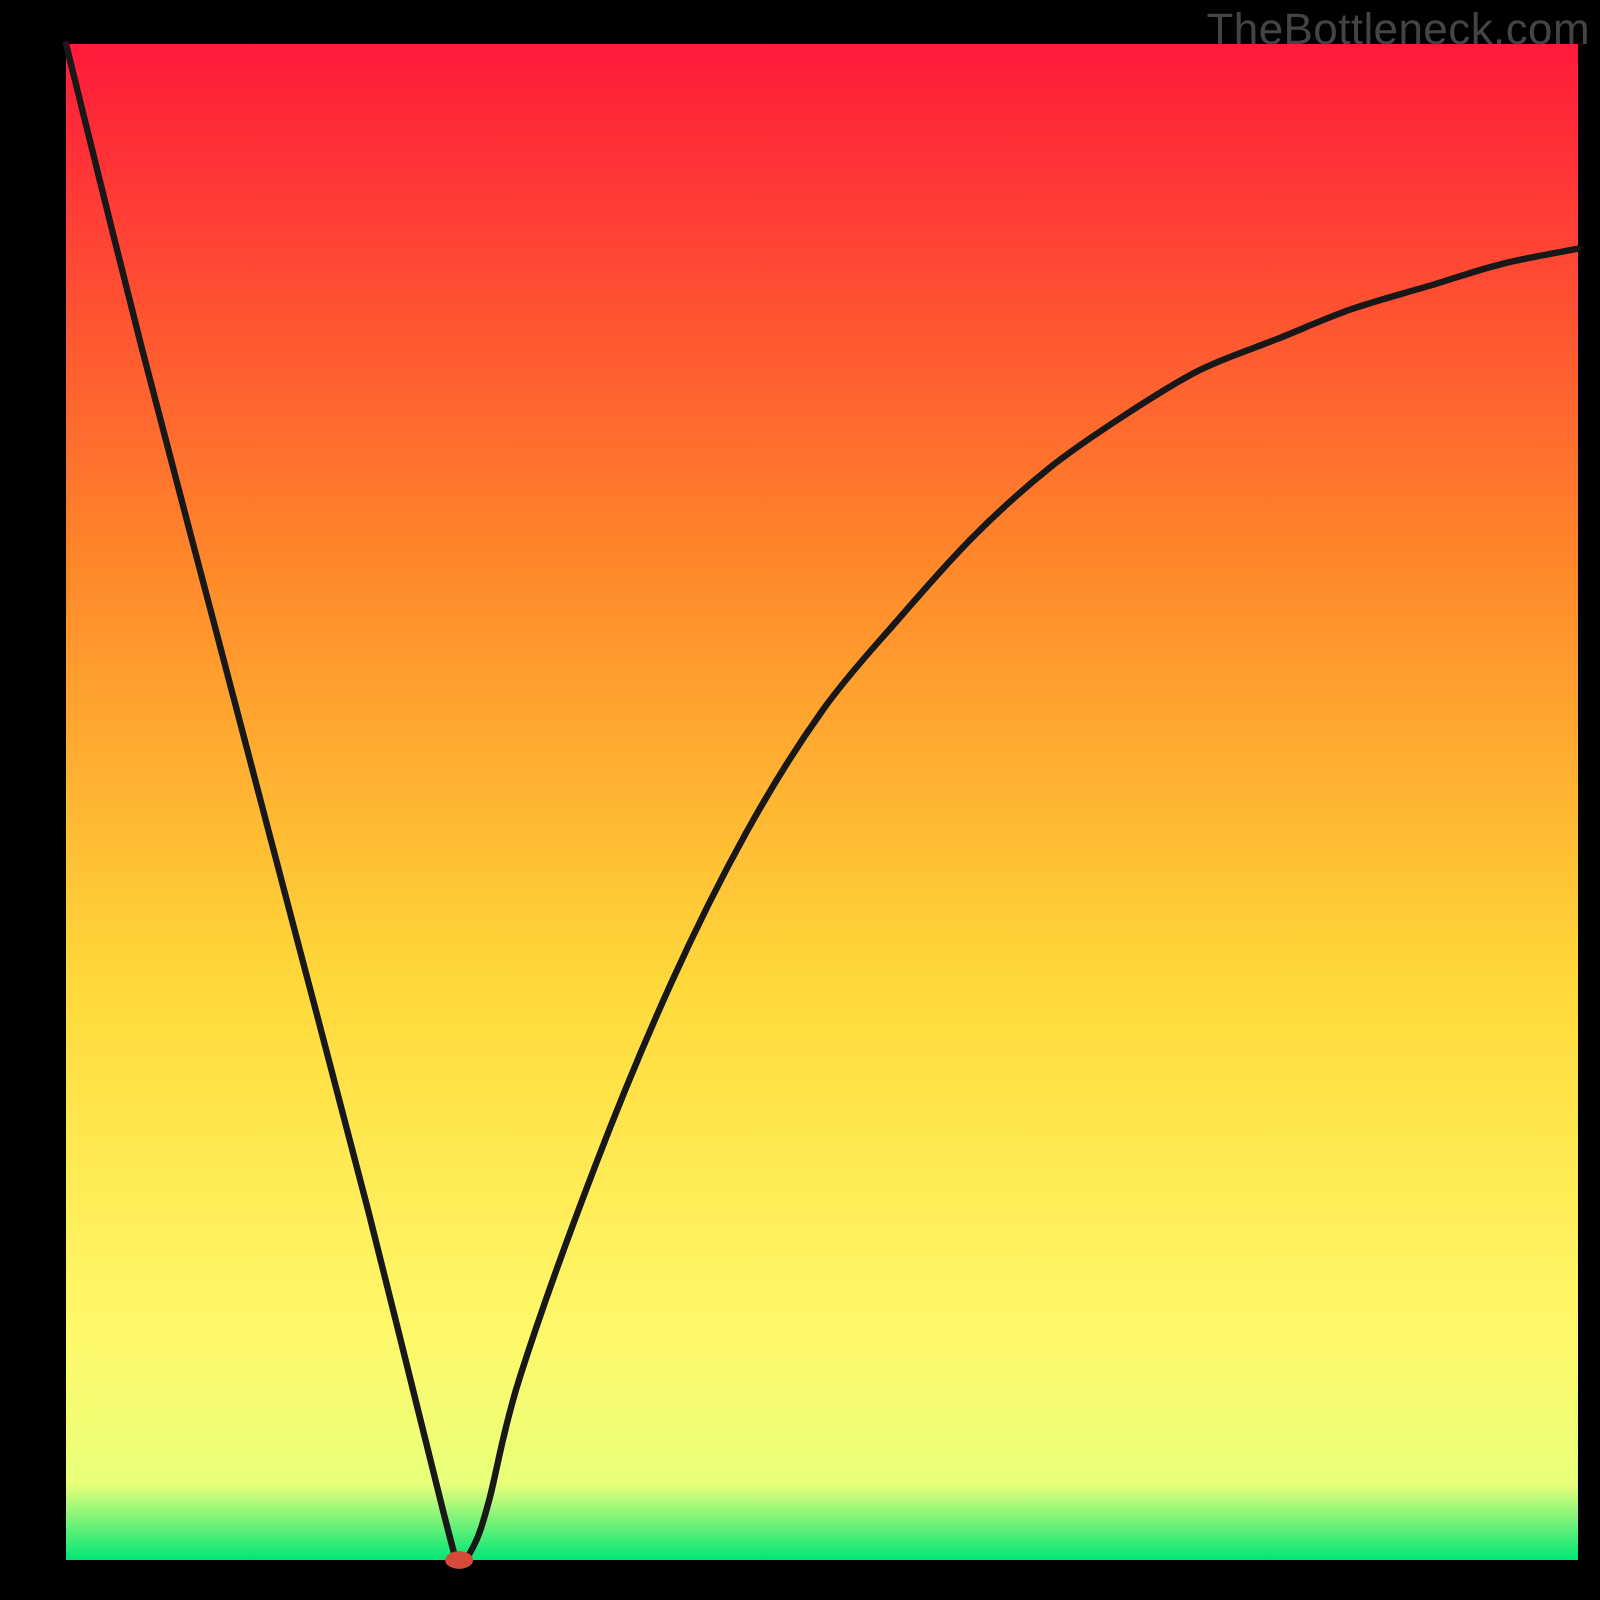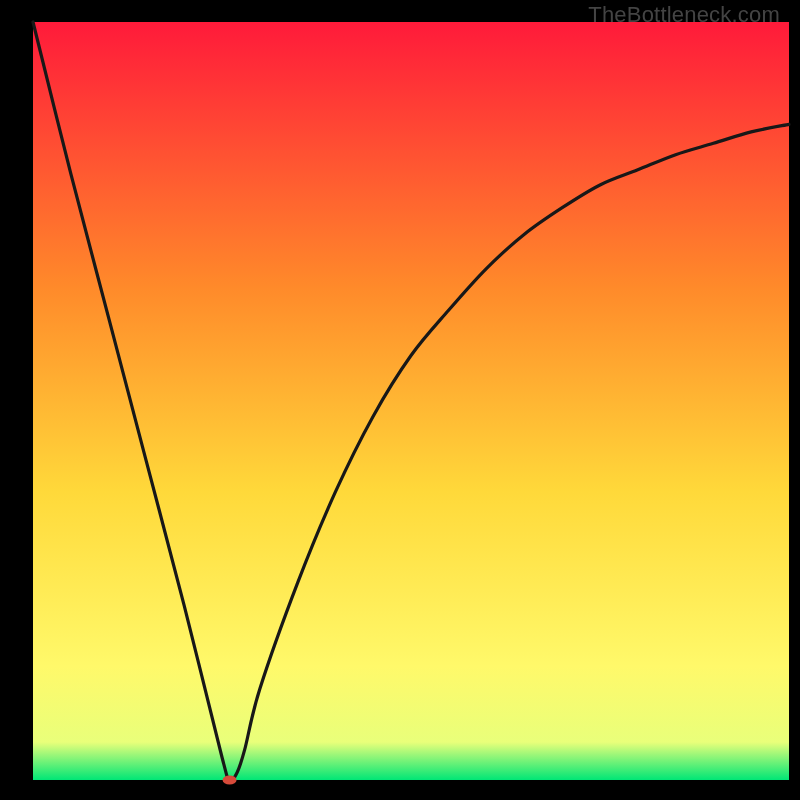--- a/index.html
+++ b/index.html
@@ -12,21 +12,21 @@
     font-family: Arial, Helvetica, sans-serif;
   }
   .chart-wrapper {
     position: relative;
     width: 800px;
     height: 800px;
   }
   .watermark {
     position: absolute;
     top: 2px;
-    right: 20px;
+    right: 5px;
     color: #444;
     font-size: 22px;
     font-weight: 500;
     letter-spacing: 0.2px;
     z-index: 5;
     user-select: none;
   }
   svg {
     position: absolute;
     top: 0;

